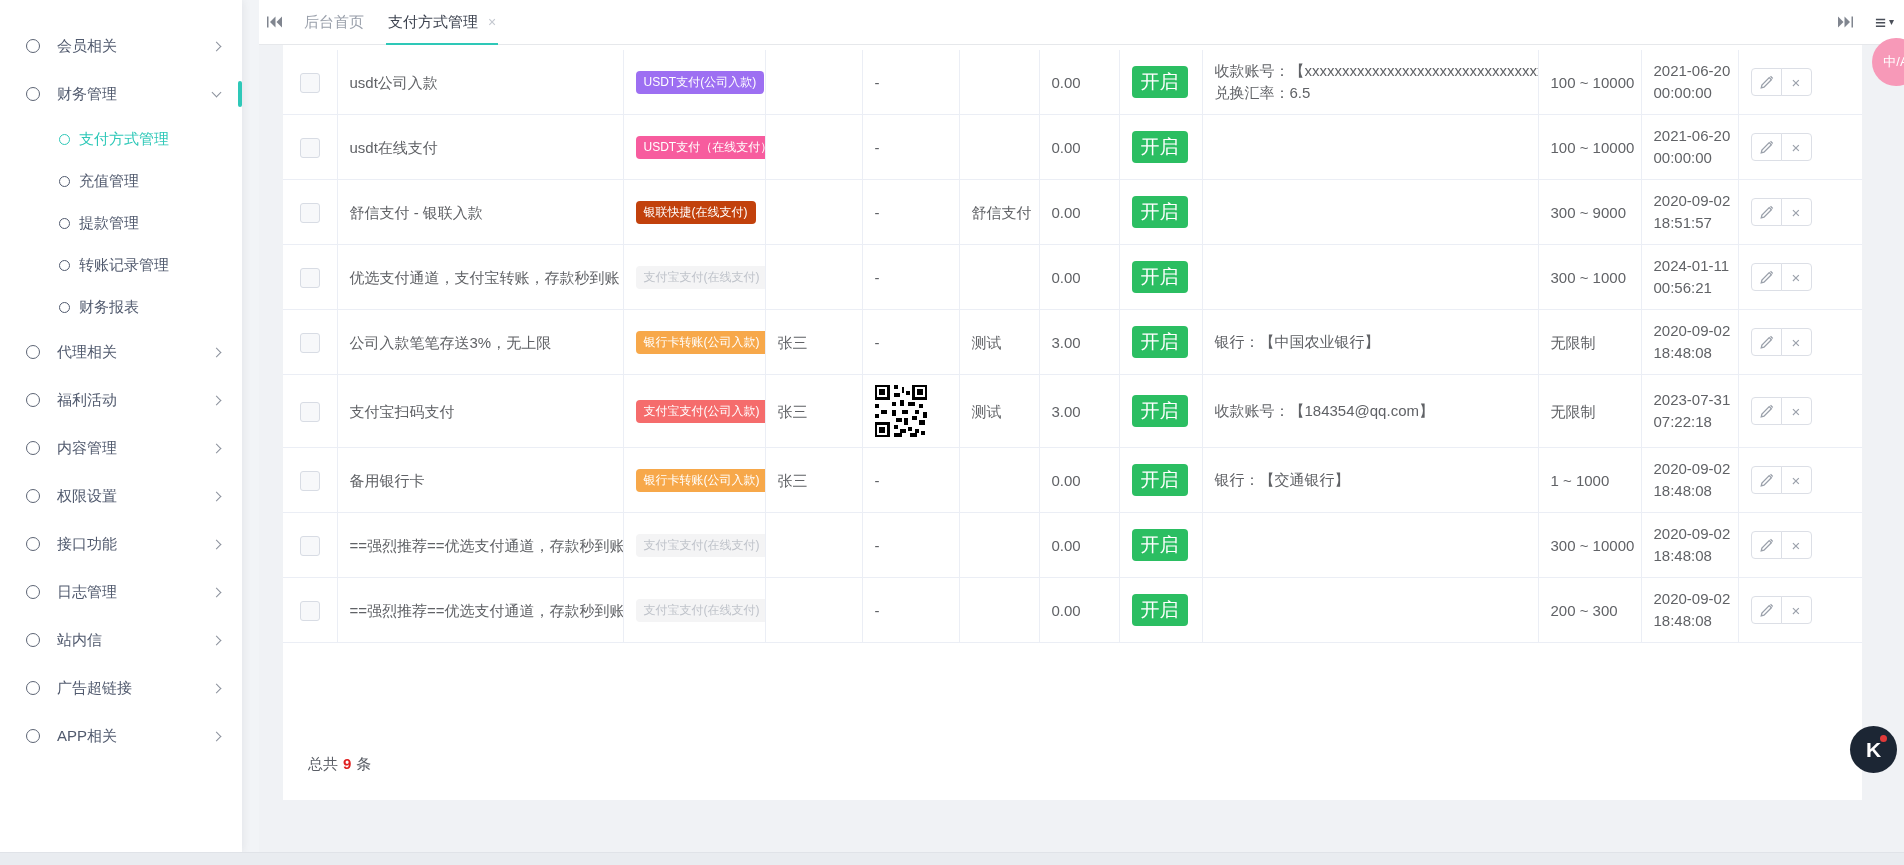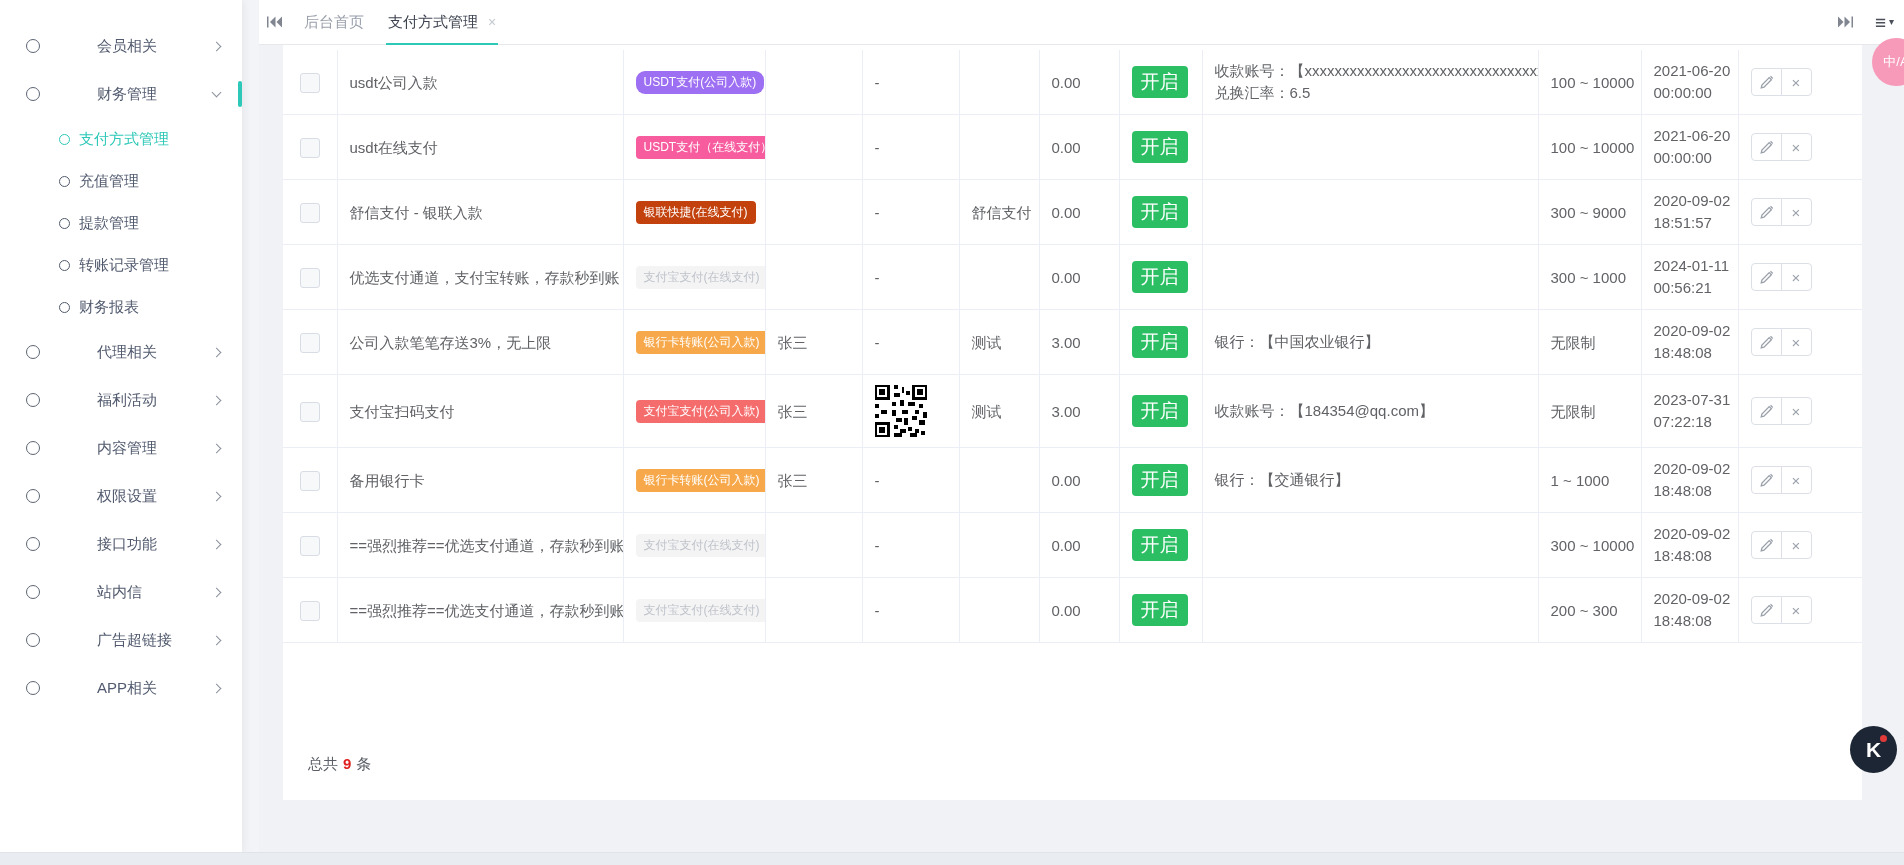--- a/index.html
+++ b/index.html
@@ -14,21 +14,21 @@
 
   
   .sidebar {
     position: absolute; left: 0; top: 0; width: 242px; height: 852px;
     background: #fff; box-shadow: 2px 0 8px rgba(0,21,41,.06);
     z-index: 5; padding-top: 22px; overflow: hidden;
   }
   .nav-item {
     position: relative; display: flex; align-items: center;
     height: 48px; padding: 0 20px 0 26px;
-    color: #515a6e; font-size: 15px; cursor: pointer; white-space: nowrap; gap: 40px;
+    color: #515a6e; font-size: 15px; cursor: pointer; white-space: nowrap;
   }
   .ring { border-radius: 50%; border: 1.6px solid #5d6575; display: inline-block; flex: none; }
   .ring.lg { width: 14px; height: 14px; margin-right: 17px; }
   .ring.sm { width: 11px; height: 11px; margin-right: 9px; border-color: currentColor; }
   .nav-label { flex: 1; }
   .chev {
     width: 7px; height: 7px; flex: none;
     border-top: 1.5px solid #8b919c; border-right: 1.5px solid #8b919c;
     transform: rotate(45deg); margin-right: 2px;
   }
@@ -167,20 +167,26 @@
   </div>
       <div class="nav-item">
     <span class="ring lg"></span>
     <span class="nav-label">权限设置</span>
     <span class="chev"></span>
 
   </div>
       <div class="nav-item">
     <span class="ring lg"></span>
     <span class="nav-label">接口功能</span>
+    <span class="chev"></span>
+
+  </div>
+      <div class="nav-item">
+    <span class="ring lg"></span>
+    <span class="nav-label">日志管理</span>
     <span class="chev"></span>
 
   </div>
       <div class="nav-item">
     <span class="ring lg"></span>
     <span class="nav-label">站内信</span>
     <span class="chev"></span>
 
   </div>
       <div class="nav-item">
@@ -247,21 +253,21 @@
             <col style="width:83px">
           <col style="width:336px">
             <col style="width:103px">
             <col style="width:97px">
             <col style="width:124px">
         </colgroup>
         <tbody>
             <tr class="row">
     <td class="c-check"><span class="checkbox"></span></td>
     <td class="c-name">usdt公司入款</td>
-    <td class="c-type"><span class="badge" style="background: rgb(157, 111, 242); border-radius: 9px;">USDT支付(公司入款)</span></td>
+    <td class="c-type"><span class="badge" style="background: rgb(157, 111, 242);">USDT支付(公司入款)</span></td>
     <td class="c-person"></td>
     <td class="c-qr">-</td>
     <td class="c-remark"></td>
     <td class="c-fee">0.00</td>
     <td class="c-status"><span class="status" style="background: rgb(43, 190, 98);">开启</span></td>
     <td class="c-details">
                 <div>收款账号：【xxxxxxxxxxxxxxxxxxxxxxxxxxxxxxxxxx】</div>
                 <div>兑换汇率：6.5</div>
               </td>
     <td class="c-limit">100 ~ 10000</td>

